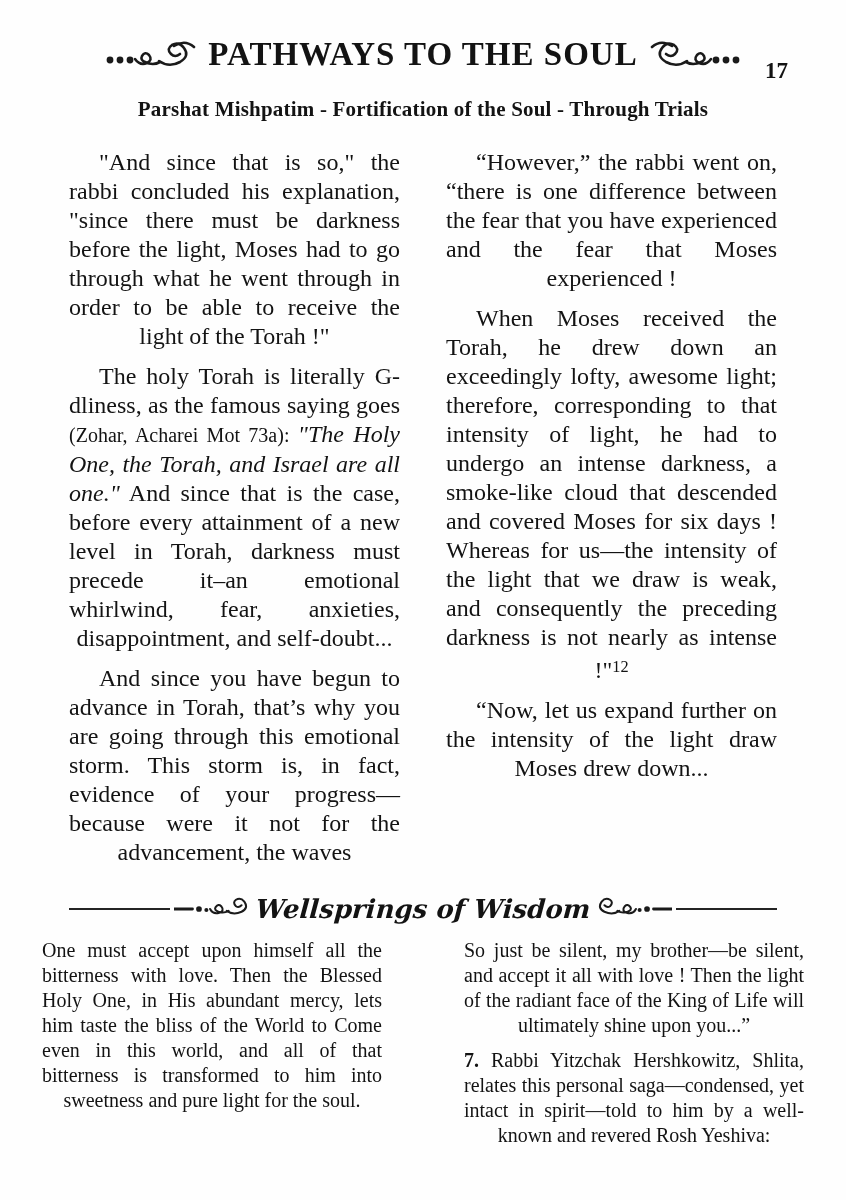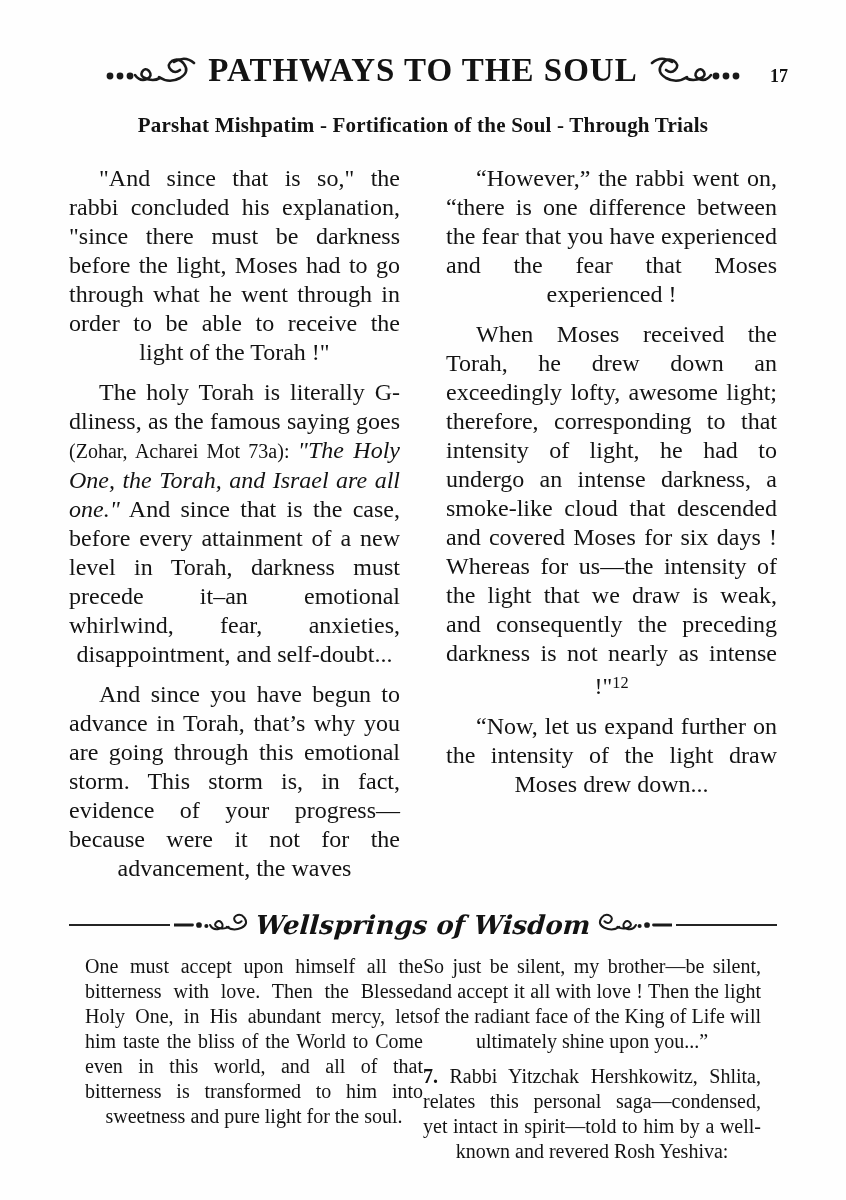--- a/index.html
+++ b/index.html
@@ -6,35 +6,35 @@
   .page{
     position:relative;
     width:846px;height:1200px;
     background:#fefefe;
     font-family:"Liberation Serif", serif;
     color:#131313;
     overflow:hidden;
     margin:0 auto;
   }
   
-  .header{padding-top:52px;text-align:center;}
+  .header{padding-top:36px;text-align:center;}
   .title-row{
     display:flex;align-items:center;justify-content:center;gap:8px;
   }
   .title{
     font-size:33px;font-weight:bold;letter-spacing:1px;
     white-space:nowrap;
   }
   .flourish svg{display:block;}
   .flourish .stroke{fill:none;stroke:#1a1a1a;stroke-width:2.6;stroke-linecap:round;}
   .flourish .dot{fill:#1a1a1a;}
   .flourish.mirrored svg{transform:scaleX(-1);}
   .page-number{
-    position:absolute;right:58px;top:66px;
-    font-size:18px;font-weight:bold;
+    position:absolute;right:58px;top:58px;
+    font-size:23px;font-weight:bold;
   }
   .subtitle{
     font-size:21px;font-weight:bold;margin-top:24px;letter-spacing:0.2px;
   }
   
   .columns{
     display:flex;justify-content:space-between;
     padding:0 69px;margin-top:26px;
   }
   .col{width:331px;}
@@ -60,21 +60,21 @@
     white-space:nowrap;padding:0 4px;
     transform:skewX(-4deg);
   }
   .fd-flourish svg{display:block;}
   .fd-flourish .stroke{fill:none;stroke:#1a1a1a;stroke-width:2.2;stroke-linecap:round;}
   .fd-flourish .dot{fill:#1a1a1a;}
   .fd-flourish.mirrored svg{transform:scaleX(-1);}
   
   .foot-columns{
     display:flex;justify-content:space-between;
-    padding:0 85px;margin-top:14px;
+    padding:0 42px;margin-top:14px;
   }
   .foot-col{width:340px;}
   p.footnote{
     font-size:20px;line-height:25px;
     text-align:justify;text-align-last:center;
     margin:0 0 10px 0;
   }
 </style>
 </head>
 <body>

